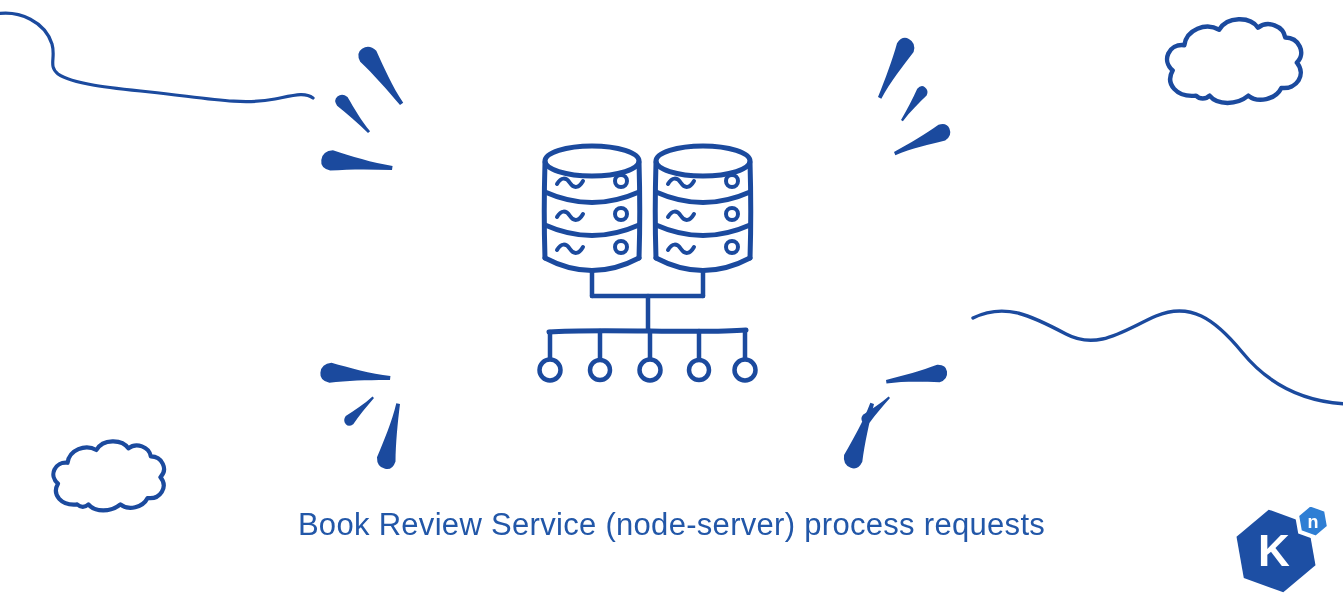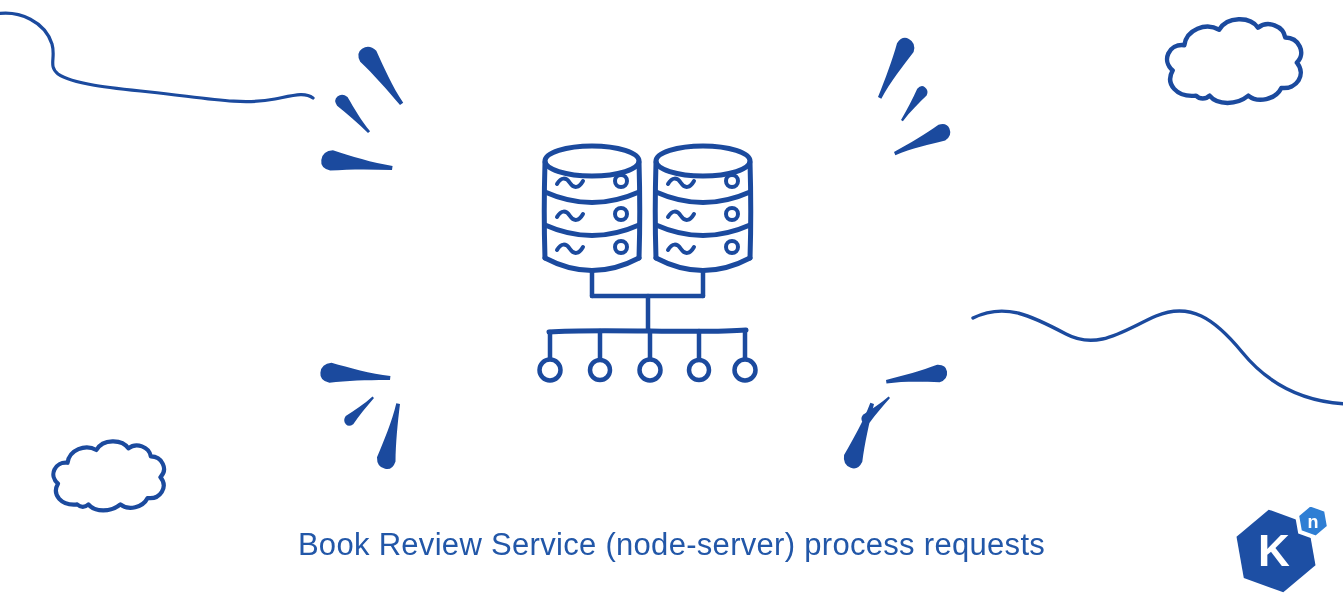--- a/index.html
+++ b/index.html
@@ -27,21 +27,20 @@
   .logo-sub{fill:var(--logo-accent);stroke:#ffffff;}
   .logo-letter{fill:#ffffff;font-family:"Liberation Sans",sans-serif;font-weight:bold;text-anchor:middle;}
   .caption{
     position:absolute;
     left:0;top:507px;width:100%;
     text-align:center;
     color:var(--caption-color);
     font-size:31px;
     letter-spacing:0.3px;
     font-weight:400;
-    margin-top:20px;
   }
 </style>
 </head>
 <body>
 
 <div class="stage">
 
   <svg viewBox="0 0 1343 595" width="1343" height="595">
     <defs>
 

